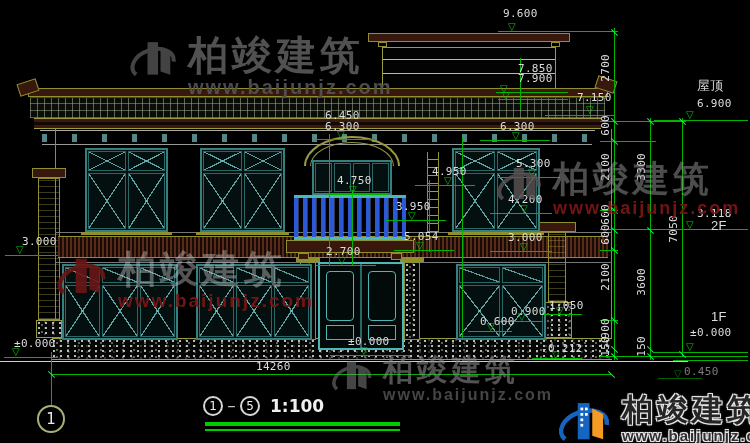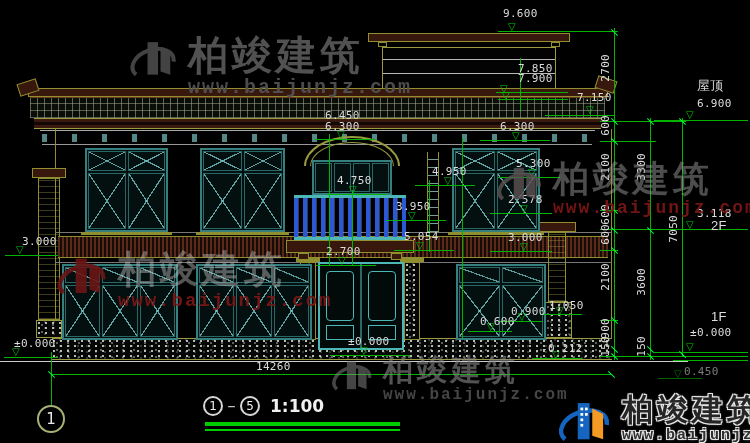--- a/index.html
+++ b/index.html
@@ -37,21 +37,21 @@
   .pane{flex:1;border:1px solid #2a6868;margin:1px;background:#03100f;}
   .xp{background-image:
     linear-gradient(to top right,transparent calc(50% - .6px),rgba(120,200,200,.8) calc(50% - .6px) calc(50% + .6px),transparent calc(50% + .6px)),
     linear-gradient(to bottom right,transparent calc(50% - .6px),rgba(120,200,200,.8) calc(50% - .6px) calc(50% + .6px),transparent calc(50% + .6px));}
   .dp{background-image:
     linear-gradient(to top right,transparent calc(50% - .6px),rgba(120,200,200,.75) calc(50% - .6px) calc(50% + .6px),transparent calc(50% + .6px));}
   .hatch{background-image:repeating-linear-gradient(0deg,rgba(150,150,70,.4) 0 1px,transparent 1px 6px);}
   .wm{position:absolute;display:flex;align-items:flex-start;z-index:40;pointer-events:none;}
   .wm .txt{margin-left:8px;}
   .wm .brand{display:block;font-weight:bold;letter-spacing:4px;font-family:sans-serif;line-height:1.05;}
-  .wm .url{display:block;font-weight:bold;font-family:Liberation Mono, monospace;letter-spacing:2px;text-align:center;}
+  .wm .url{display:block;font-weight:bold;font-family:Liberation Sans, sans-serif;letter-spacing:2px;text-align:center;}
   .outline{text-shadow:-1px -1px 0 #e8e8e8,1px -1px 0 #e8e8e8,-1px 1px 0 #e8e8e8,1px 1px 0 #e8e8e8,0 0 3px #ffffff;}
   .title-block{position:absolute;left:203px;top:396px;display:flex;align-items:center;z-index:35;color:#f0f0f0;}
   .circ{display:inline-flex;align-items:center;justify-content:center;width:20px;height:20px;
     border:2px solid #d6d6d6;border-radius:50%;font-size:12px;color:#f0f0f0;box-sizing:border-box;
     font-family:"DejaVu Sans",sans-serif;}
   .tdash{font-size:15px;margin:0 1px;color:#f0f0f0;}
   .tname{font-family:sans-serif;font-size:21px;font-weight:bold;margin-left:5px;letter-spacing:1px;}
   .tscale{font-size:17px;font-weight:bold;margin-left:10px;font-family:"DejaVu Sans",sans-serif;}
   .axis-bubble{position:absolute;left:37px;top:405px;width:28px;height:28px;border:2px solid #a8b074;
     border-radius:50%;color:#eaeaea;font-size:15px;display:flex;align-items:center;justify-content:center;
@@ -236,21 +236,21 @@
       <span class="tri" style="left: 512px; top: 131px;">▽</span>
       <div class="ann" style="left: 516px; top: 158px;">5.300</div>
       <div class="gline" style="left: 498px; top: 177px; width: 62px;"></div>
       <span class="tri" style="left: 528px; top: 168px;">▽</span>
       <div class="ann" style="left: 432px; top: 166px;">4.950</div>
       <div class="gline" style="left: 415px; top: 185px; width: 60px;"></div>
       <span class="tri" style="left: 444px; top: 176px;">▽</span>
       <div class="ann" style="left: 337px; top: 175px;">4.750</div>
       <div class="gline" style="left: 327px; top: 194px; width: 60px;"></div>
       <span class="tri" style="left: 349px; top: 185px;">▽</span>
-      <div class="ann" style="left: 508px; top: 194px;">2.578</div>
+      <div class="ann" style="left: 508px; top: 194px;">4.200</div>
       <div class="gline" style="left: 490px; top: 213px; width: 62px;"></div>
       <span class="tri" style="left: 520px; top: 204px;">▽</span>
       <div class="ann" style="left: 396px; top: 201px;">3.950</div>
       <div class="gline" style="left: 386px; top: 220px; width: 60px;"></div>
       <span class="tri" style="left: 408px; top: 211px;">▽</span>
       <div class="ann" style="left: 404px; top: 231px;">5.054</div>
       <div class="gline" style="left: 394px; top: 250px; width: 60px;"></div>
       <span class="tri" style="left: 416px; top: 241px;">▽</span>
       <div class="ann" style="left: 508px; top: 232px;">3.000</div>
       <div class="gline" style="left: 490px; top: 251px; width: 62px;"></div>

